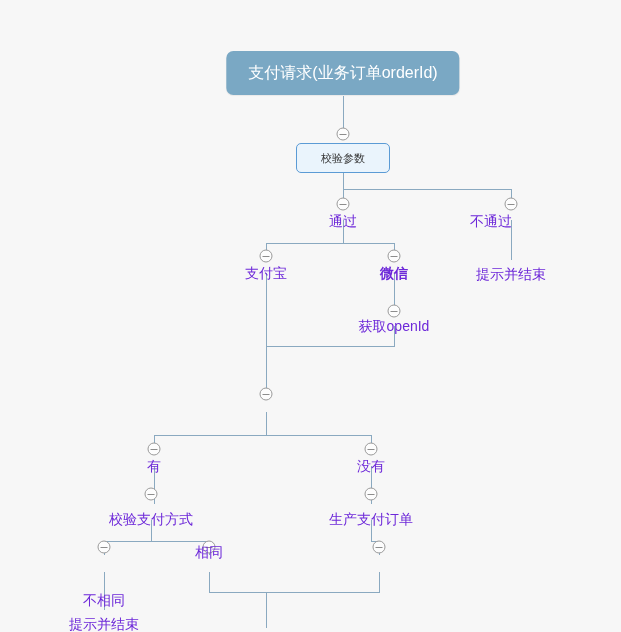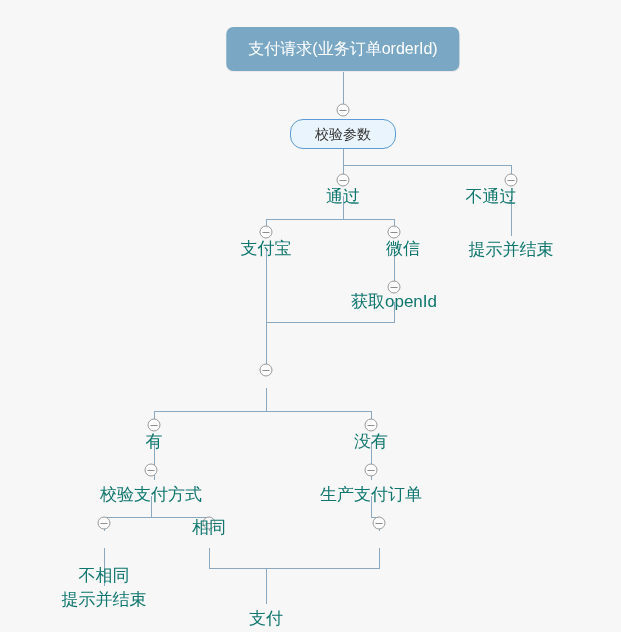--- a/index.html
+++ b/index.html
@@ -3,28 +3,28 @@
 <meta charset="utf-8">
 <style>
   html,body{margin:0;padding:0;}
   body{
     width:621px;height:632px;
     background:#f7f7f7;
     font-family:"Liberation Sans","DejaVu Sans",sans-serif;
     overflow:hidden;
     position:relative;
   }
-  #canvas{position:absolute;inset:0;width:621px;height:476px;}
+  #canvas{position:absolute;inset:0;width:621px;height:476px;margin-top:24px;}
   svg.edges{position:absolute;left:0;top:0;width:621px;height:632px;}
 
   .node{
     position:absolute;
     white-space:nowrap;
-    font-size:17px;
-    color:#0f766e;
+    font-size:14px;
+    color:#6d28d9;
     transform:translateX(-50%);
     text-align:left;
     line-height:16px;
   }
   .node-title{
     position:absolute;
     transform:translateX(-50%);
     background:#7aa8c4;
     color:#ffffff;
     font-size:16px;
@@ -33,22 +33,22 @@
     white-space:nowrap;
     line-height:20px;
     box-shadow:0 1px 1px rgba(0,0,0,0.06);
   }
   .node-box{
     position:absolute;
     transform:translateX(-50%);
     background:#eaf4fc;
     border:1px solid #5b9bd5;
     color:#333333;
-    font-size:14px;
-    border-radius:13px;
+    font-size:11px;
+    border-radius:5px;
     padding:6px 24px;
     white-space:nowrap;
     line-height:16px;
   }
   .collapse{
     position:absolute;
     width:13px;height:13px;
     transform:translate(-50%,-50%);
     border:1px solid #9a9a9a;
     border-radius:50%;
@@ -116,21 +116,21 @@
 
   <div class="collapse" style="left:511px;top:180px;"></div>
   <div class="node" style="left:491px;top:189px;">不通过</div>
 
   <div class="node" style="left:511px;top:242px;">提示并结束</div>
 
   <div class="collapse" style="left:266px;top:232px;"></div>
   <div class="node" style="left:266px;top:241px;">支付宝</div>
 
   <div class="collapse" style="left:394px;top:232px;"></div>
-  <div class="node" style="left:403px;top:241px;">微信</div>
+  <div class="node" style="left:394px;top:241px;font-weight:bold;">微信</div>
 
   <div class="collapse" style="left:394px;top:287px;"></div>
   <div class="node" style="left:394px;top:294px;">获取openId</div>
 
   <div class="collapse" style="left:266px;top:370px;"></div>
 
   <div class="collapse" style="left:154px;top:425px;"></div>
   <div class="node" style="left:154px;top:434px;">有</div>
 
   <div class="collapse" style="left:371px;top:425px;"></div>

